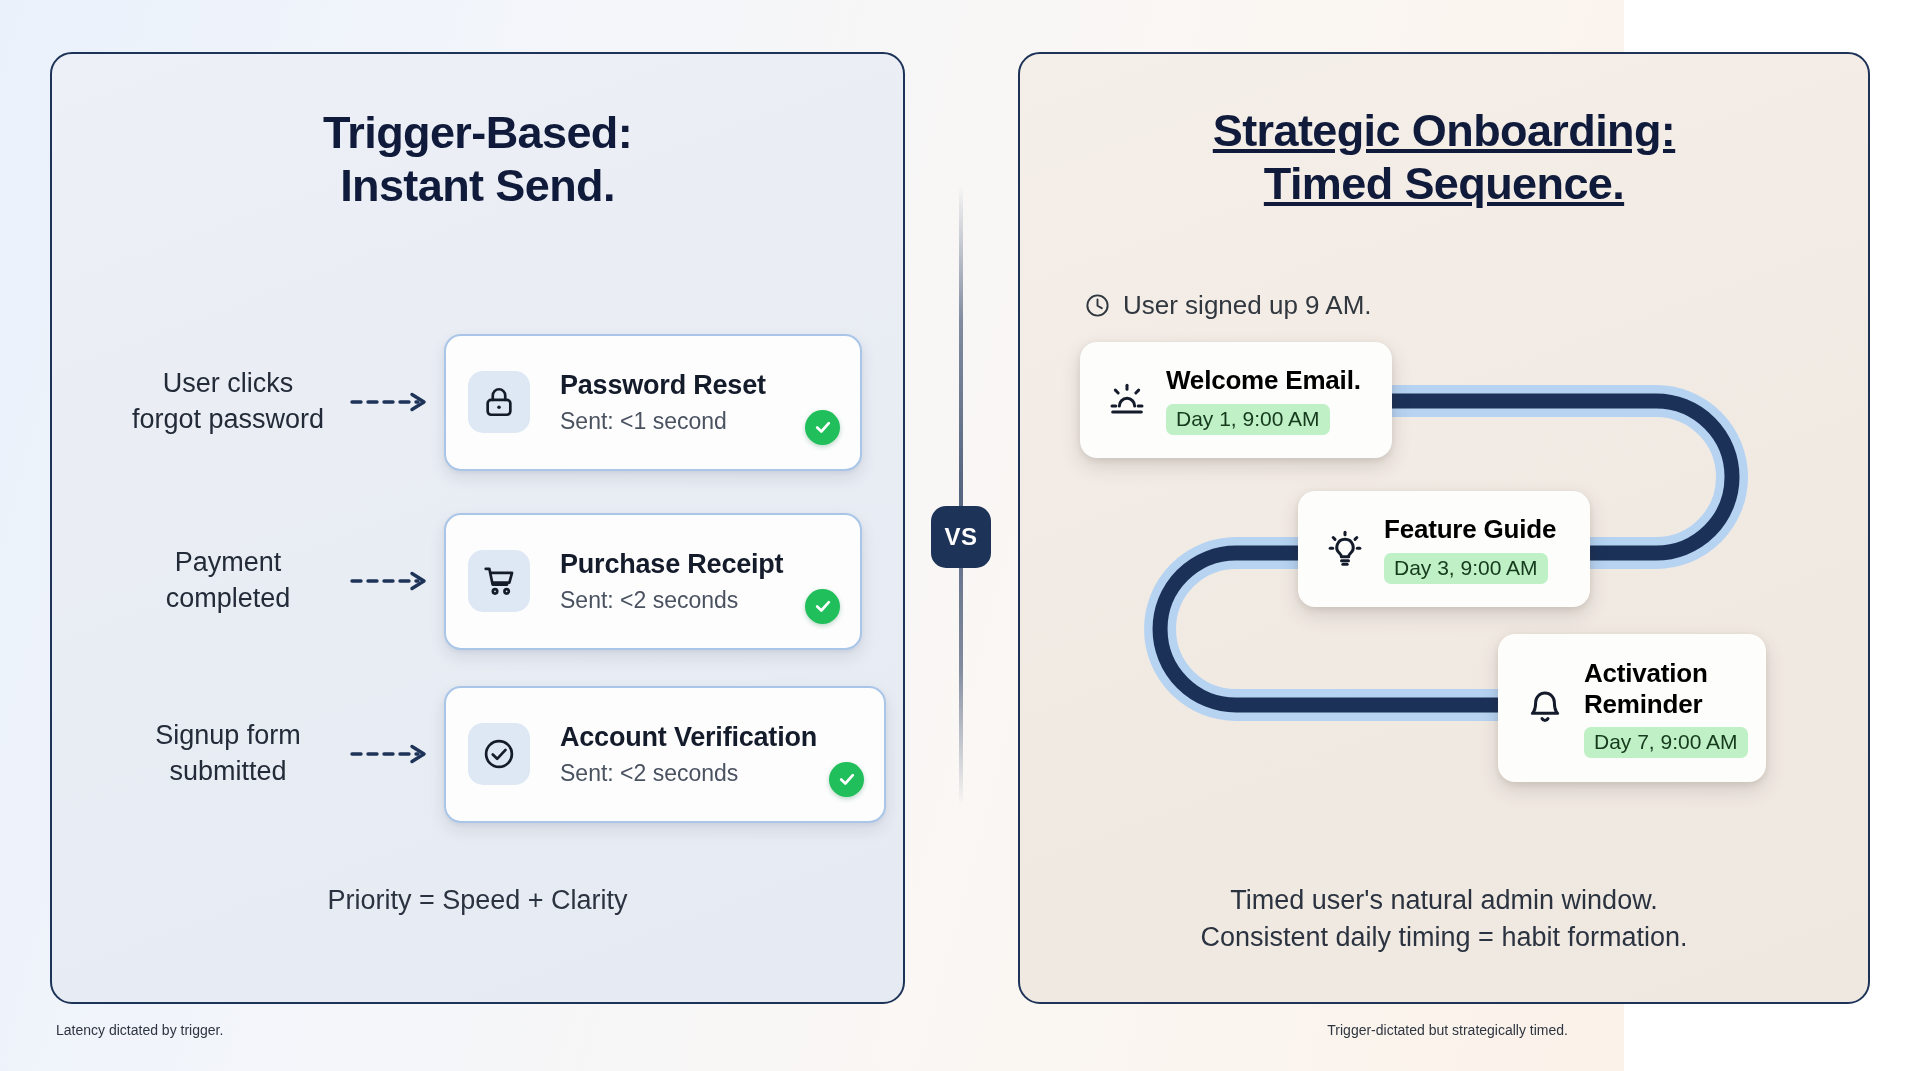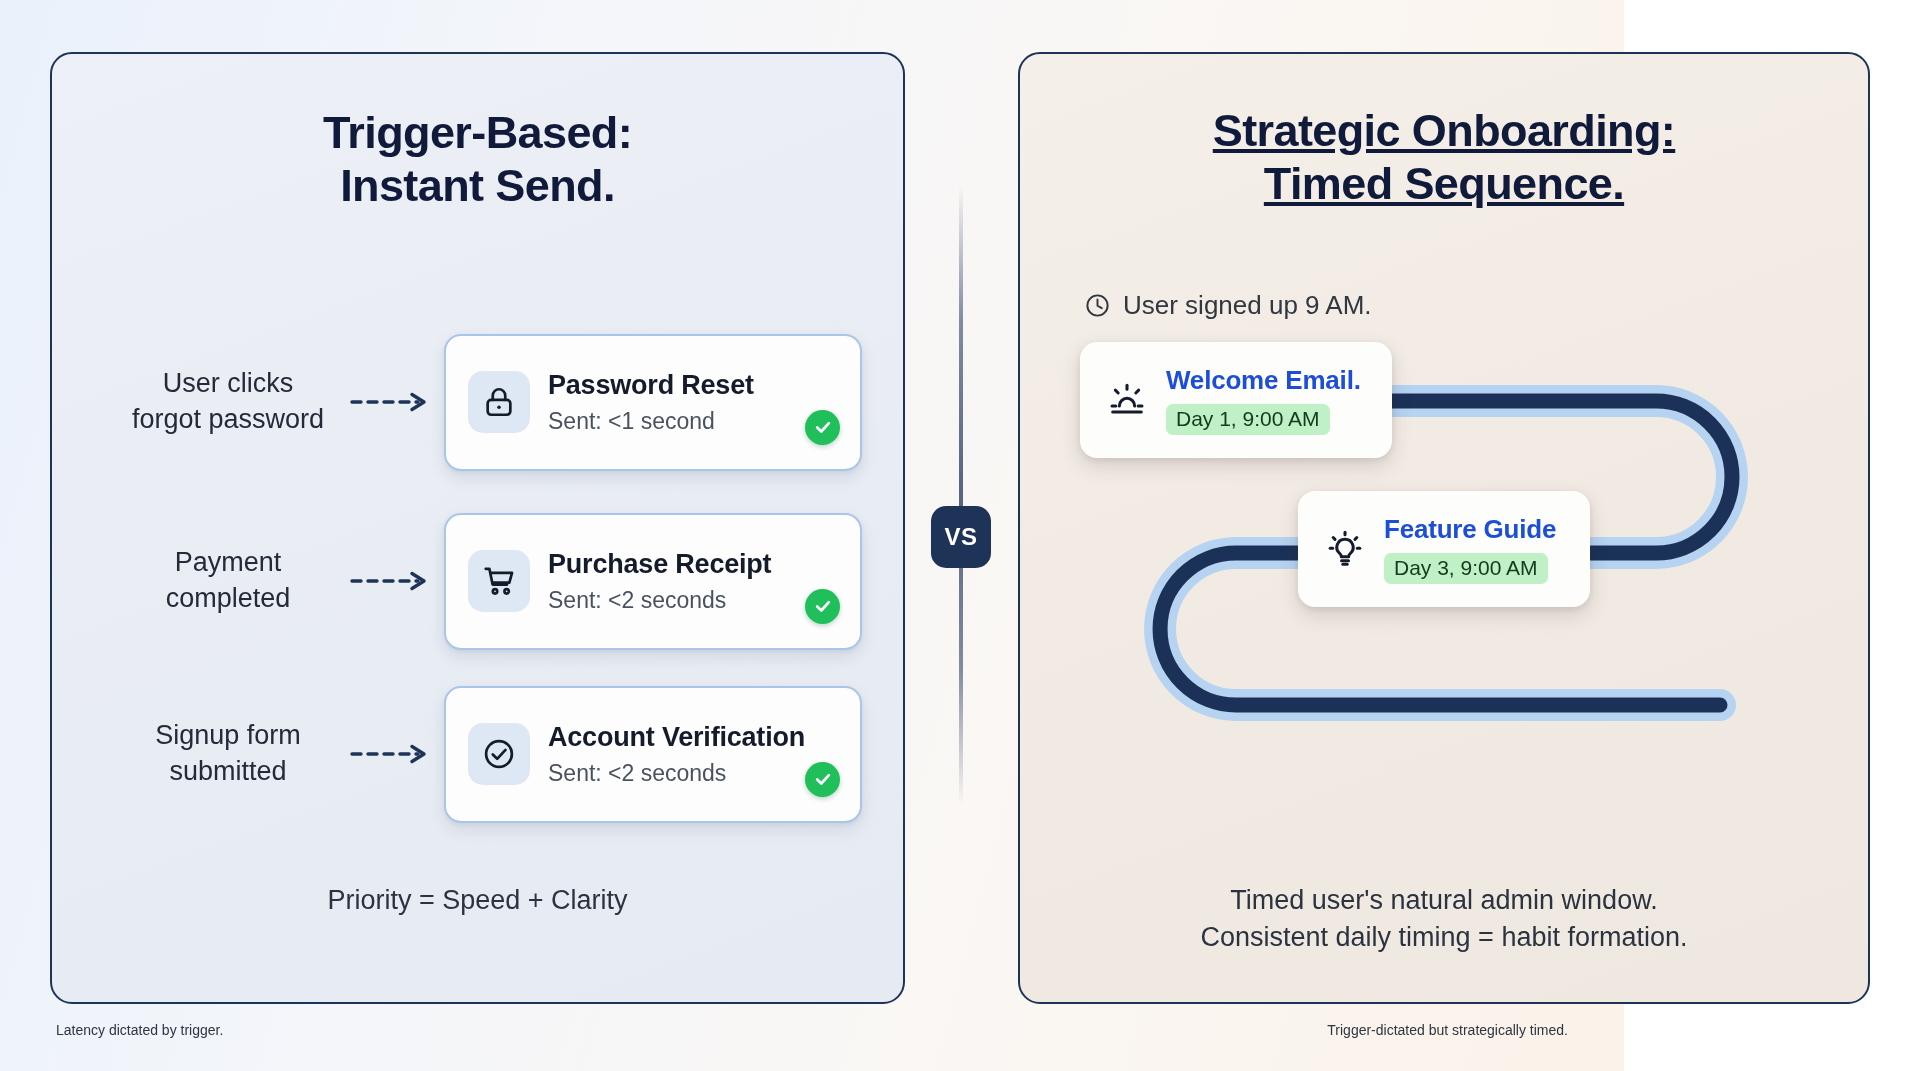--- a/index.html
+++ b/index.html
@@ -122,20 +122,21 @@
     position: relative;
     flex: 0 0 418px;
     height: 137px;
     background: #FDFDFE;
     border: 2px solid #A9C6E8;
     border-radius: 17px;
     box-shadow: 0 7px 16px rgba(28,48,84,0.10), 0 2px 4px rgba(28,48,84,0.06);
     display: flex;
     align-items: center;
     padding: 0 20px 0 22px;
+    gap: 12px;
   }
 
   .event-icon-box {
     flex: 0 0 62px;
     width: 62px;
     height: 62px;
     border-radius: 15px;
     background: #DEE8F5;
     display: flex;
     align-items: center;
@@ -230,21 +231,21 @@
     align-items: center;
     justify-content: center;
     margin-right: 12px;
   }
   .step-icon svg { display: block; }
 
   .step-texts { flex: 1 1 auto; min-width: 0; }
   .step-title {
     font-size: 26px;
     font-weight: bold;
-    color: #1d4ed8;
+    color: #000000;
     line-height: 1.16;
     letter-spacing: -0.2px;
   }
   .step-badge {
     display: inline-block;
     margin-top: 8px;
     background: #BFF0C6;
     color: #153A1C;
     font-size: 21px;
     border-radius: 7px;
@@ -439,20 +440,35 @@
           <line x1="3.1" y1="11.6" x2="4.6" y2="11.6"></line>
           <line x1="19.4" y1="11.6" x2="20.9" y2="11.6"></line>
         </svg>
       </div>
       <div class="step-texts">
         <div class="step-title">Feature Guide</div>
         <span class="step-badge">Day 3, 9:00 AM</span>
       </div>
     </div>
 
+    <div class="step-card" id="step-card-2">
+      <div class="step-icon">
+        <svg width="40" height="40" viewBox="0 0 24 24" fill="none" stroke="#141B2B" stroke-width="1.8" stroke-linecap="round" stroke-linejoin="round">
+          <path d="M12 3.0a5.6 5.6 0 0 0-5.6 5.6c0 5.1-2.0 6.6-2.0 6.6h15.2s-2.0-1.5-2.0-6.6A5.6 5.6 0 0 0 12 3.0z"></path>
+          <path d="M10.2 18.3a2.0 2.0 0 0 0 3.6 0"></path>
+        </svg>
+      </div>
+      <div class="step-texts">
+        <div class="step-title">
+          <span>Activation</span><br>
+          <span>Reminder</span>
+        </div>
+        <span class="step-badge">Day 7, 9:00 AM</span>
+      </div>
+    </div>
 
     <div class="summary">
       <span>Timed user's natural admin window.</span><br>
       <span>Consistent daily timing = habit formation.</span>
     </div>
   </section>
 
   <div class="footer-caption" id="footer-left">Latency dictated by trigger.</div>
   <div class="footer-caption" id="footer-right">Trigger-dictated but strategically timed.</div>
 

